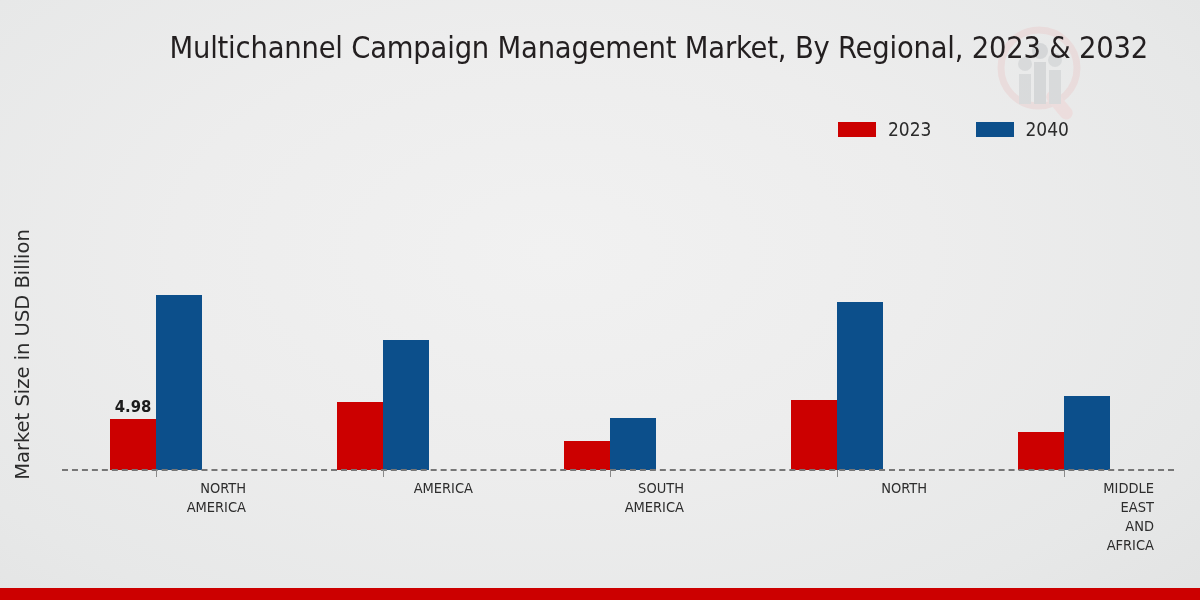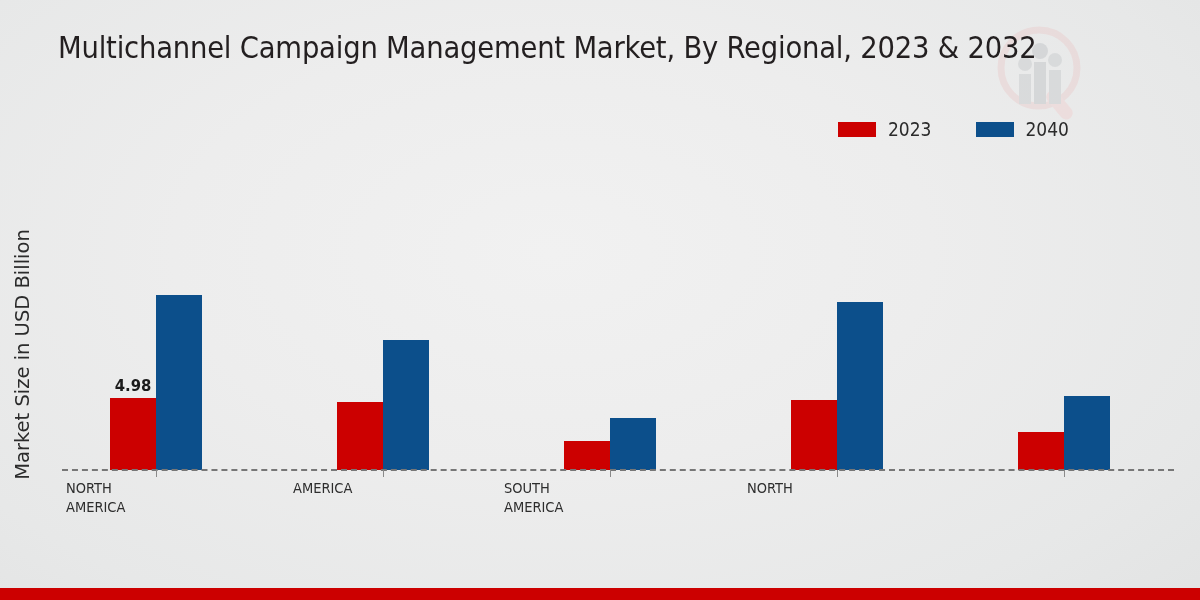--- a/index.html
+++ b/index.html
@@ -39,20 +39,21 @@
   #chart-title {
     position: absolute;
     left: 58px;
     top: 30px;
     width: 1090px;
     font-size: 30.5px;
     letter-spacing: -0.2px;
     color: #231f20;
     font-family: "DejaVu Sans Condensed", "Liberation Sans Narrow", "Liberation Sans", sans-serif;
     white-space: nowrap;
+    text-align: right;
   }
 
   
   #legend {
     position: absolute;
     left: 838px;
     top: 120px;
     display: flex;
     gap: 44px;
   }
@@ -137,21 +138,21 @@
     top: 470px;
     width: 1px;
     height: 7px;
     background: #8a8a8a;
   }
 
   .cat-label {
     position: absolute;
     top: 479px;
     width: 180px;
-    text-align: left;
+    text-align: right;
     font-size: 14.5px;
     line-height: 19px;
     color: #2d2d2d;
     font-family: "DejaVu Sans Condensed", "Liberation Sans Narrow", "Liberation Sans", sans-serif;
   }
   .cat-label span { display: block; }
 
   
   #footer-bar {
     position: absolute;
@@ -190,21 +191,21 @@
     <div class="legend-item">
       <span class="legend-swatch" style="background:#0c4f8b"></span>
       <span class="legend-label">2040</span>
     </div>
   </div>
 
   <div id="y-axis-title">Market Size in USD Billion</div>
 
   <div id="plot">
       <div class="group" style="left: 48px; bottom: 0px; width: 92px;">
-        <div class="bar s2023" style="height: 72px; background: rgb(204, 0, 0);">
+        <div class="bar s2023" style="height: 51px; background: rgb(204, 0, 0);">
           <span class="bar-value">4.98</span>
         </div>
         <div class="bar s2032" style="height: 175.121px; background: rgb(12, 79, 139);"></div>
       </div>
       <div class="group" style="left: 275px; bottom: 0px; width: 92px;">
         <div class="bar s2023" style="height: 68.0268px; background: rgb(204, 0, 0);"></div>
         <div class="bar s2032" style="height: 130.043px; background: rgb(12, 79, 139);"></div>
       </div>
       <div class="group" style="left: 502px; bottom: 0px; width: 92px;">
         <div class="bar s2023" style="height: 28.9592px; background: rgb(204, 0, 0);"></div>
@@ -233,15 +234,21 @@
     <div class="tick" style="left: 610px;"></div>
     <div class="cat-label" style="left: 504px;">
       <span>SOUTH</span>
       <span>AMERICA</span>
     </div>
     <div class="tick" style="left: 837px;"></div>
     <div class="cat-label" style="left: 747px;">
       <span>NORTH</span>
     </div>
     <div class="tick" style="left: 1064px;"></div>
+    <div class="cat-label" style="left: 974px;">
+      <span>MIDDLE</span>
+      <span>EAST</span>
+      <span>AND</span>
+      <span>AFRICA</span>
+    </div>
   </div>
 
 <div id="footer-bar"></div>
 
 </body></html>

